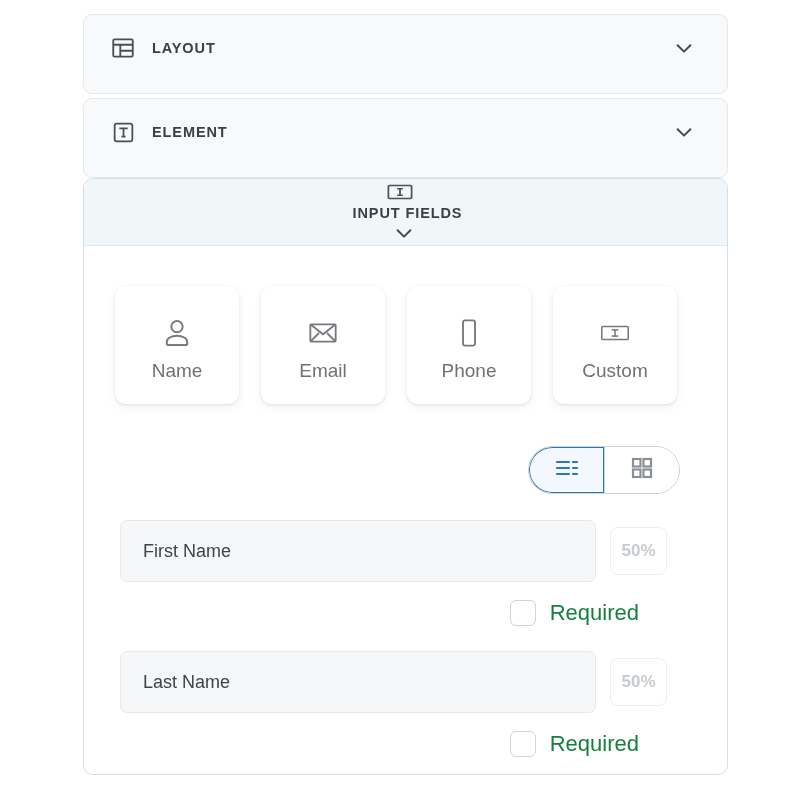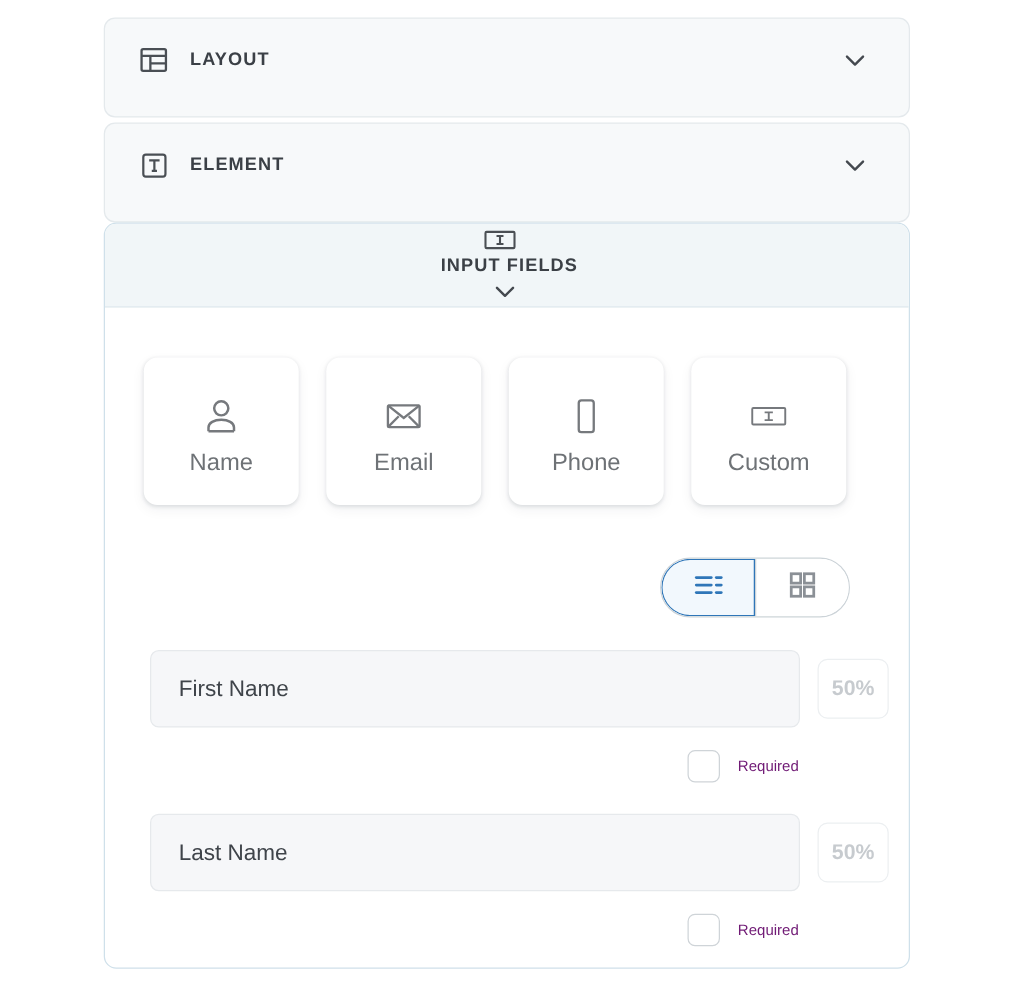--- a/index.html
+++ b/index.html
@@ -163,21 +163,21 @@
   .field-rows { padding: 26px 0 0 0; }
   .field-row { padding: 0 0 0 36px; }
   .field-row + .field-row { margin-top: 25px; }
 
   .field-line {
     display: flex;
     align-items: center;
     gap: 14px;
   }
   .field-input {
-    width: 520px;
+    width: 476px;
     height: 62px;
     background: #f6f7f9;
     border: 1px solid #e6e9ec;
     border-radius: 7px;
     display: flex;
     align-items: center;
     padding: 0 22px;
     font-size: 18px;
     color: #3f444a;
     cursor: text;
@@ -205,22 +205,22 @@
   }
   .checkbox {
     width: 26px;
     height: 26px;
     border: 1px solid #cfd4d8;
     border-radius: 6px;
     background: #ffffff;
     cursor: pointer;
   }
   .req-label {
-    font-size: 12px;
-    color: #701a75;
+    font-size: 22px;
+    color: #15803d;
   }
 </style>
 </head>
 <body>
 
 <div class="stage">
 
   <div class="panel collapsed panel-layout">
     <div class="panel-head">
       <span class="head-icon">

